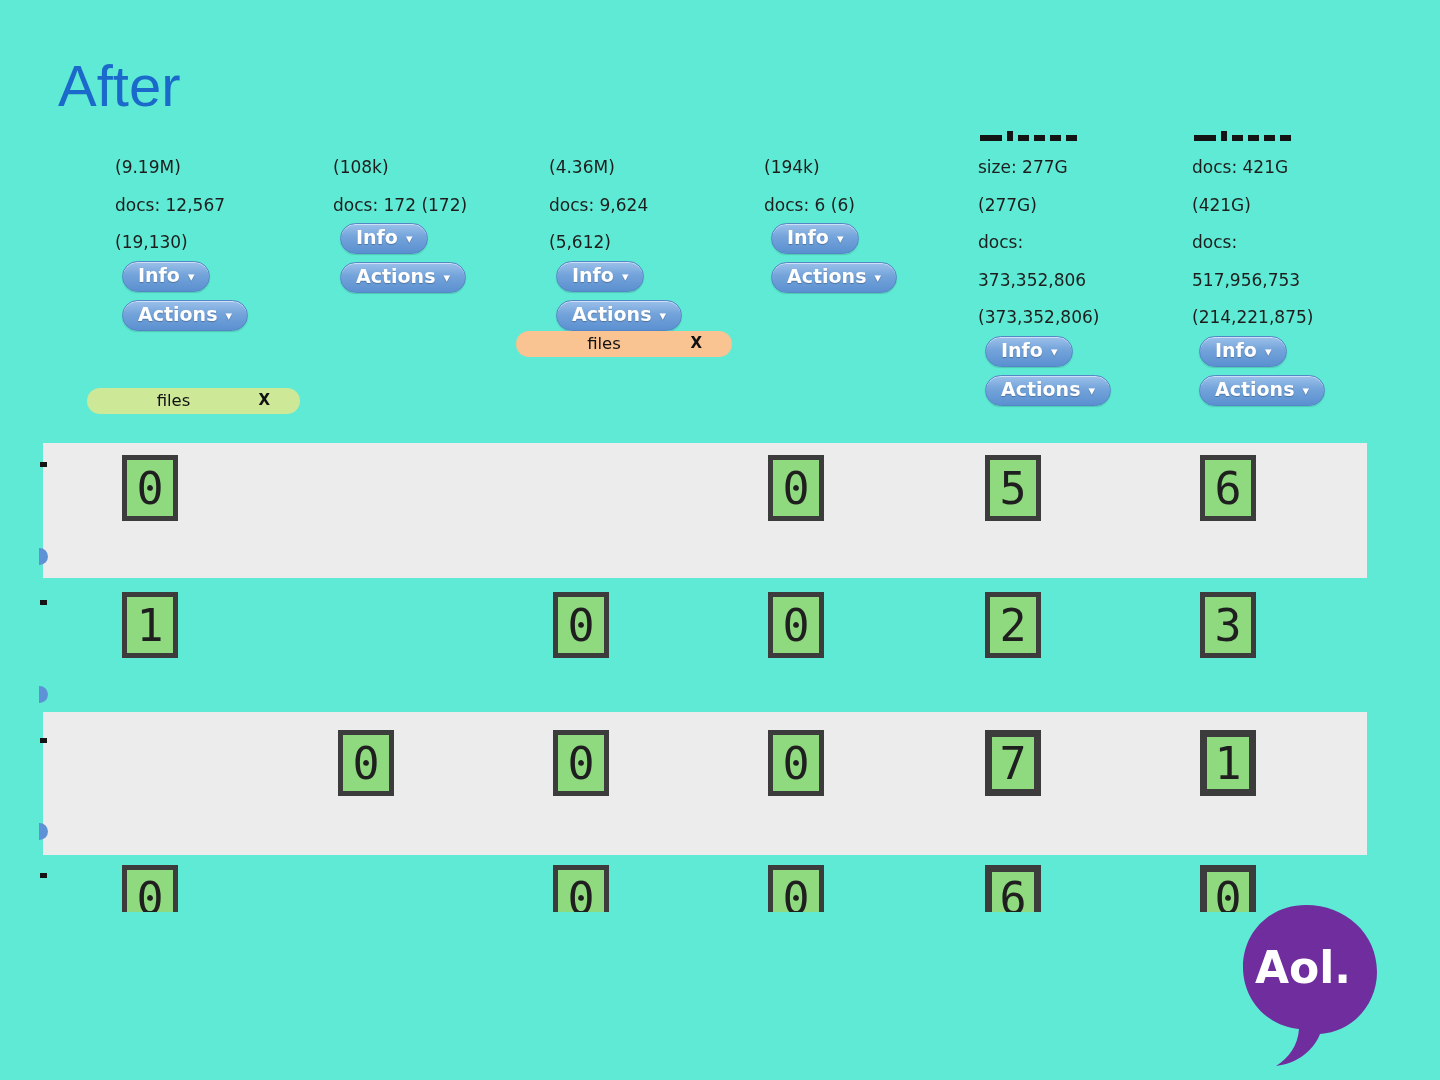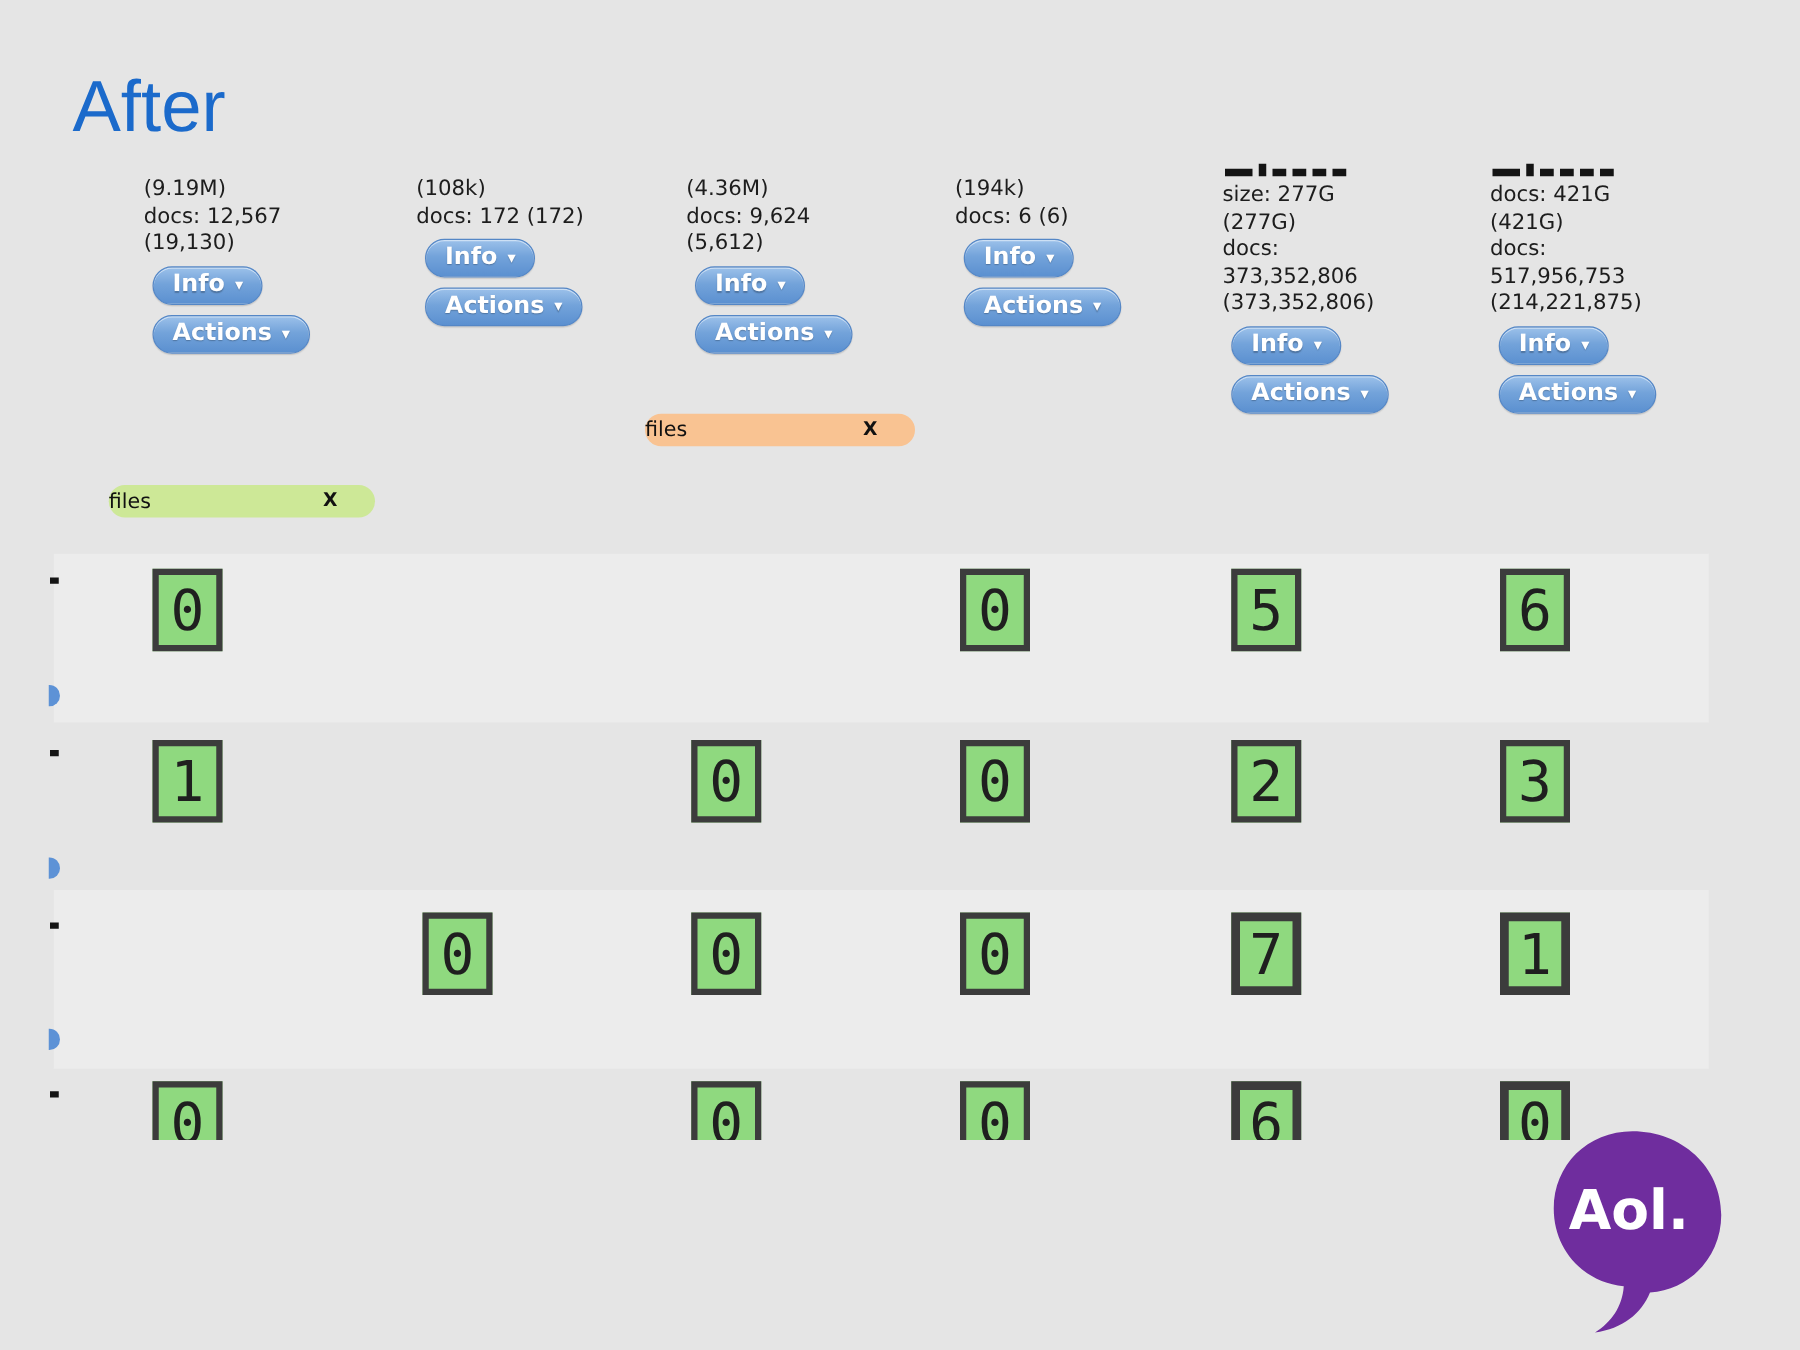--- a/index.html
+++ b/index.html
@@ -1,41 +1,41 @@
 <!DOCTYPE html>
 <html><head>
 <meta charset="utf-8">
 <style>
   html,body{margin:0;padding:0;}
-  #canvas{position:relative;width:1440px;height:1080px;background:#e5e5e5;overflow:hidden;
+  #canvas{position:relative;width:1440px;height:1080px;background:#5eead4;overflow:hidden;
           font-family:"DejaVu Sans",sans-serif;}
 
   
   .page-title{position:absolute;left:58px;top:52px;font-family:"Liberation Sans",sans-serif;
               font-size:58px;font-weight:400;color:#1b6acb;letter-spacing:0px;}
 
   
   .index-col{position:absolute;top:128px;width:212px;color:#1d1d1d;}
   .index-col.padded{padding-top:13px;}
-  .stat-line{font-size:17px;line-height:21.5px;white-space:nowrap;}
+  .stat-line{font-size:17px;line-height:21.5px;white-space:nowrap;margin-top:16px;}
   .clipped-name{display:flex;align-items:flex-end;gap:5px;height:13px;margin:0 0 5px 2px;}
   .clipped-name .seg{background:#141414;height:6px;display:block;}
   .clipped-name .seg.tick{height:10px;}
 
   .btn{display:inline-flex;align-items:center;gap:8px;margin:7px 0 1px 7px;
        background:linear-gradient(#9cc1ea 0%,#73a3da 45%,#5b90d0 100%);
        border:1px solid #5587c6;border-radius:16px;color:#ffffff;font-weight:bold;
        font-size:19px;line-height:1;padding:4px 15px 6px;cursor:pointer;
        box-shadow:inset 0 1px 0 rgba(255,255,255,.5), 0 1px 1px rgba(0,0,0,.15);
        text-shadow:0 1px 1px rgba(0,0,0,.25);}
   .btn .caret{font-size:13px;line-height:1;margin-top:2px;}
 
   
   .tag-pill{position:absolute;height:26px;border-radius:14px;font-size:16.5px;color:#111;}
-  .tag-pill .tag-label{position:absolute;left:0;right:40px;top:3px;}
+  .tag-pill .tag-label{position:absolute;left:0;right:40px;text-align:center;top:3px;}
   .tag-pill .tag-close{position:absolute;right:30px;top:3px;font-weight:bold;font-size:15px;cursor:pointer;}
   .tag-orange{left:516px;top:331px;width:216px;background:#f9c392;}
   .tag-green{left:87px;top:388px;width:213px;background:#cde897;}
 
   
   #shard-region{position:absolute;left:0;top:0;width:1440px;height:912px;overflow:hidden;}
   .row-band{position:absolute;left:43px;width:1324px;}
   .row-band.shaded{background:#ececec;}
   .shard{position:absolute;width:56px;height:66px;box-sizing:border-box;background:#8fd97f;
          border:5px solid #3c3c3c;display:flex;align-items:center;justify-content:center;

